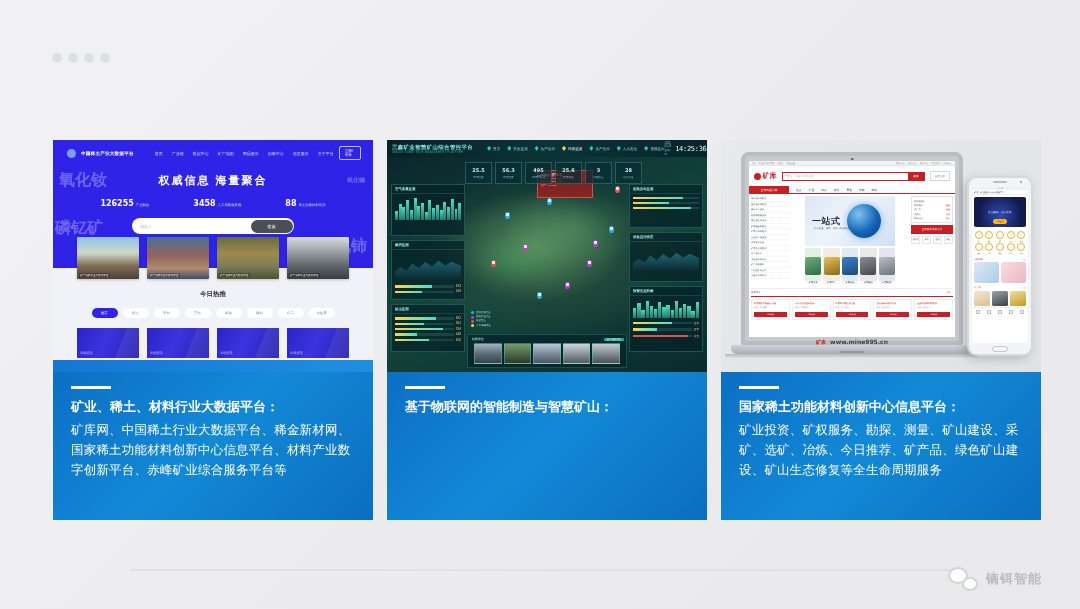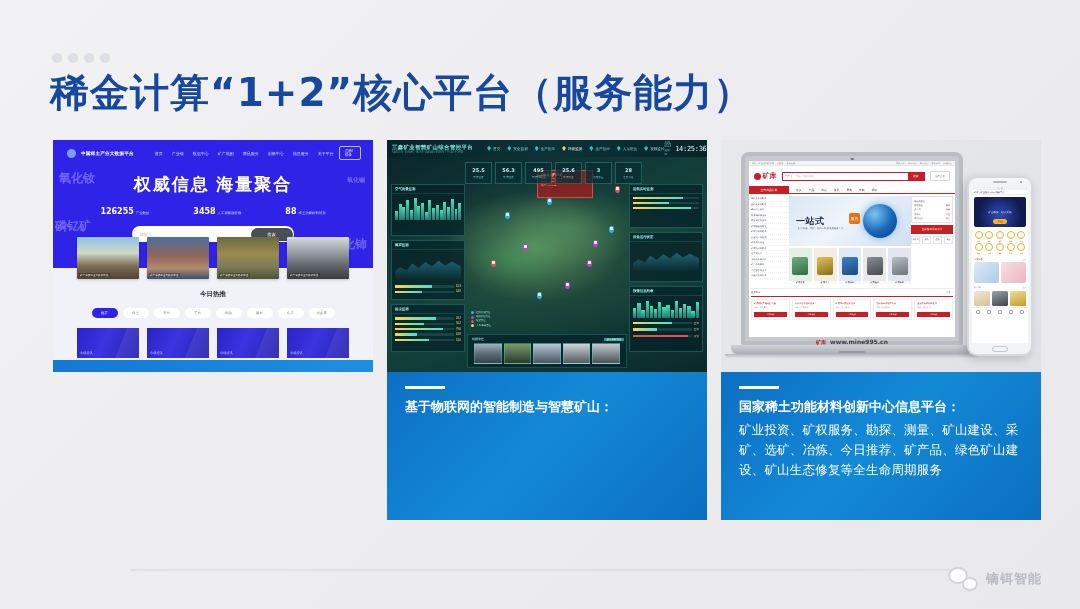--- a/index.html
+++ b/index.html
@@ -48,29 +48,29 @@
 
   
   .s1 { background: #f0f2f7; width: 100%; height: 100%; position: relative; }
   .s1-hero { position: absolute; inset: 0 0 auto 0; height: 128px; background: #3023e8; }
   .s1-nav { display: flex; align-items: center; padding: 6px 12px 0 14px; gap: 5px; }
   .s1-logo-dot { width: 9px; height: 9px; border-radius: 50%; background: #7f9cff; flex: 0 0 auto; }
   .s1-brand { font-size: 4.6px; color: #fff; font-weight: bold; letter-spacing: .2px; white-space: nowrap; }
   .s1-menu { display: flex; gap: 9px; margin-left: 16px; }
   .s1-menu i { font-style: normal; font-size: 4px; color: #d8dcff; white-space: nowrap; }
   .s1-login { margin-left: auto; border: .6px solid #b9c2ff; border-radius: 2px; padding: 2px 5px; font-size: 3.6px; color: #fff; }
-  .s1-slogan { text-align: center; font-size: 17px; font-weight: bold; color: #fff; margin-top: 13px; letter-spacing: 2px; }
+  .s1-slogan { text-align: center; font-size: 11px; font-weight: bold; color: #fff; margin-top: 13px; letter-spacing: 2px; }
   .s1-stats { display: flex; justify-content: center; gap: 44px; margin-top: 11px; }
   .s1-stat { display: flex; align-items: baseline; gap: 2px; }
   .s1-stat b { font-size: 8px; color: #fff; font-family: "DejaVu Sans",sans-serif; }
   .s1-stat i { font-style: normal; font-size: 3.4px; color: #cdd4ff; white-space: nowrap; }
   .s1-search { margin: 10px auto 0; width: 162px; height: 16px; background: #fff; border-radius: 9px; display: flex; align-items: center; padding-left: 8px; position: relative; }
   .s1-search span { font-size: 4px; color: #b9bcc6; }
   .s1-search .btn { position: absolute; right: 1.5px; top: 1.5px; width: 42px; height: 13px; border-radius: 7px; background: #4a4f57; color: #fff; font-size: 4.2px; display: flex; align-items: center; justify-content: center; gap: 2px; }
-  .s1-ghost { position: absolute; color: rgba(255,255,255,.30); font-size: 12px; font-weight: bold; }
+  .s1-ghost { position: absolute; color: rgba(255,255,255,.30); font-size: 16px; font-weight: bold; }
   .g1 { left: 6px; top: 30px; }
   .g2 { left: 2px; top: 78px; }
   .g3 { right: 6px; top: 96px; }
   .g4 { right: 8px; top: 36px; font-size: 6px !important; }
   .s1-cards { position: absolute; top: 97px; left: 0; right: 0; display: flex; justify-content: center; gap: 8px; }
   .s1-card { width: 62px; height: 42px; border-radius: 1px; position: relative; overflow: hidden; box-shadow: 0 1px 3px rgba(0,0,0,.2); }
   .s1-card .lbl { position: absolute; left: 2px; bottom: 2px; font-size: 2.6px; color: #fff; background: rgba(0,0,0,.25); padding: 0 1px; white-space: nowrap; }
   .mi1 { background: linear-gradient(180deg,#8fc2e8 0%,#cfd8c4 38%,#7b6a52 70%,#4d4337 100%); }
   .mi2 { background: linear-gradient(180deg,#4a6f9c 0%,#93655a 45%,#b08a6e 75%,#3d4f6b 100%); }
   .mi3 { background: linear-gradient(180deg,#6a6b40 0%,#9b8a4e 40%,#7d7c58 70%,#4e5235 100%); }
@@ -167,21 +167,21 @@
   .mk-logo .dot { width: 7px; height: 7px; border-radius: 50%; background: #c62026; }
   .mk-logo b { font-size: 7px; color: #c62026; font-weight: bold; }
   .mk-sb { flex: 1; height: 9px; border: 1.2px solid #c62026; display: flex; align-items: center; position: relative; }
   .mk-sb .sel { font-size: 2.4px; color: #6f747b; padding: 0 2px; border-right: .4px solid #dcdee1; white-space: nowrap; }
   .mk-sb .ph { font-size: 2.4px; color: #b6babf; padding-left: 3px; }
   .mk-sb .go { margin-left: auto; background: #c62026; color: #fff; font-size: 2.8px; padding: 0 5px; height: 100%; display: flex; align-items: center; }
   .mk-reg { border: .4px solid #d5d8dc; font-size: 2.6px; color: #6f747b; padding: 2px 4px; white-space: nowrap; }
   .mk-nav { height: 8px; display: flex; align-items: center; background: #fff; border-bottom: 1.4px solid #c62026; }
   .mk-nav .all { background: #c62026; color: #fff; font-size: 2.8px; width: 40px; height: 100%; display: flex; align-items: center; justify-content: center; }
   .mk-nav i { font-style: normal; font-size: 2.8px; color: #3b4046; margin-left: 7px; }
-  .mk-body { display: flex; gap: 0; padding: 2px; }
+  .mk-body { display: flex; gap: 16px; padding: 2px; }
   .mk-side { width: 38px; }
   .mk-side i { display: block; font-style: normal; font-size: 2.2px; color: #5c6169; line-height: 2.05; border-bottom: .3px dotted #eceef0; }
   .mk-mid { flex: 1; }
   .mk-ban { height: 50px; background: linear-gradient(135deg,#dbe7f4 0%,#eef4fa 45%,#cfe0f2 100%); position: relative; overflow: hidden; display: flex; align-items: center; padding-left: 7px; }
   .mk-ban .big { font-size: 9px; font-weight: bold; color: #1f2a44; letter-spacing: .5px; }
   .mk-ban .sm { position: absolute; left: 9px; top: 31px; font-size: 2.4px; color: #5d6675; }
   .mk-ban .orb { position: absolute; right: 14px; top: 8px; width: 34px; height: 34px; border-radius: 50%; background: radial-gradient(circle at 34% 30%,#7ec4f0,#1565b8 55%,#0a3d78); box-shadow: 0 0 7px rgba(60,140,220,.6); }
   .mk-ban .tag { position: absolute; left: 60px; top: 17px; width: 11px; height: 11px; border-radius: 2px; background: #e8730f; color: #fff; font-size: 4px; display: flex; align-items: center; justify-content: center; }
   .mk-prods { display: flex; gap: 2px; margin-top: 2px; }
   .mk-prod { flex: 1; height: 36px; position: relative; display: flex; align-items: center; justify-content: center; }
@@ -245,21 +245,20 @@
 <body>
 
 <div class="slide">
 
   <div class="dots">
     <span></span>
     <span></span>
     <span></span>
     <span></span>
   </div>
-  <div class="title">稀金计算“1+2”核心平台（服务能力）</div>
 
   <div class="card c1">
     <div class="shot">
       <div class="s1">
         <div class="s1-hero">
           <div class="s1-nav">
             <span class="s1-logo-dot"></span>
             <span class="s1-brand">中国稀土产业大数据平台</span>
             <div class="s1-menu">
               <i>首页</i>
@@ -331,20 +330,25 @@
             </div>
           <div class="s1-tile">
               <span>市场资讯</span>
             </div>
           <div class="s1-tile">
               <span>市场资讯</span>
             </div>
         </div>
         <div class="s1-foot"></div>
       </div>
+    </div>
+    <div class="caption">
+      <div class="cap-rule"></div>
+      <div class="cap-head">矿业、稀土、材料行业大数据平台：</div>
+      <div class="cap-body">矿库网、中国稀土行业大数据平台、稀金新材网、国家稀土功能材料创新中心信息平台、材料产业数字创新平台、赤峰矿业综合服务平台等</div>
     </div>
   </div>
 
   <div class="card c2">
     <div class="shot">
       <div class="s2">
         <div class="s2-map"></div>
 
         <div class="s2-alert">
           <b>报警提示(PM2.5)</b>

